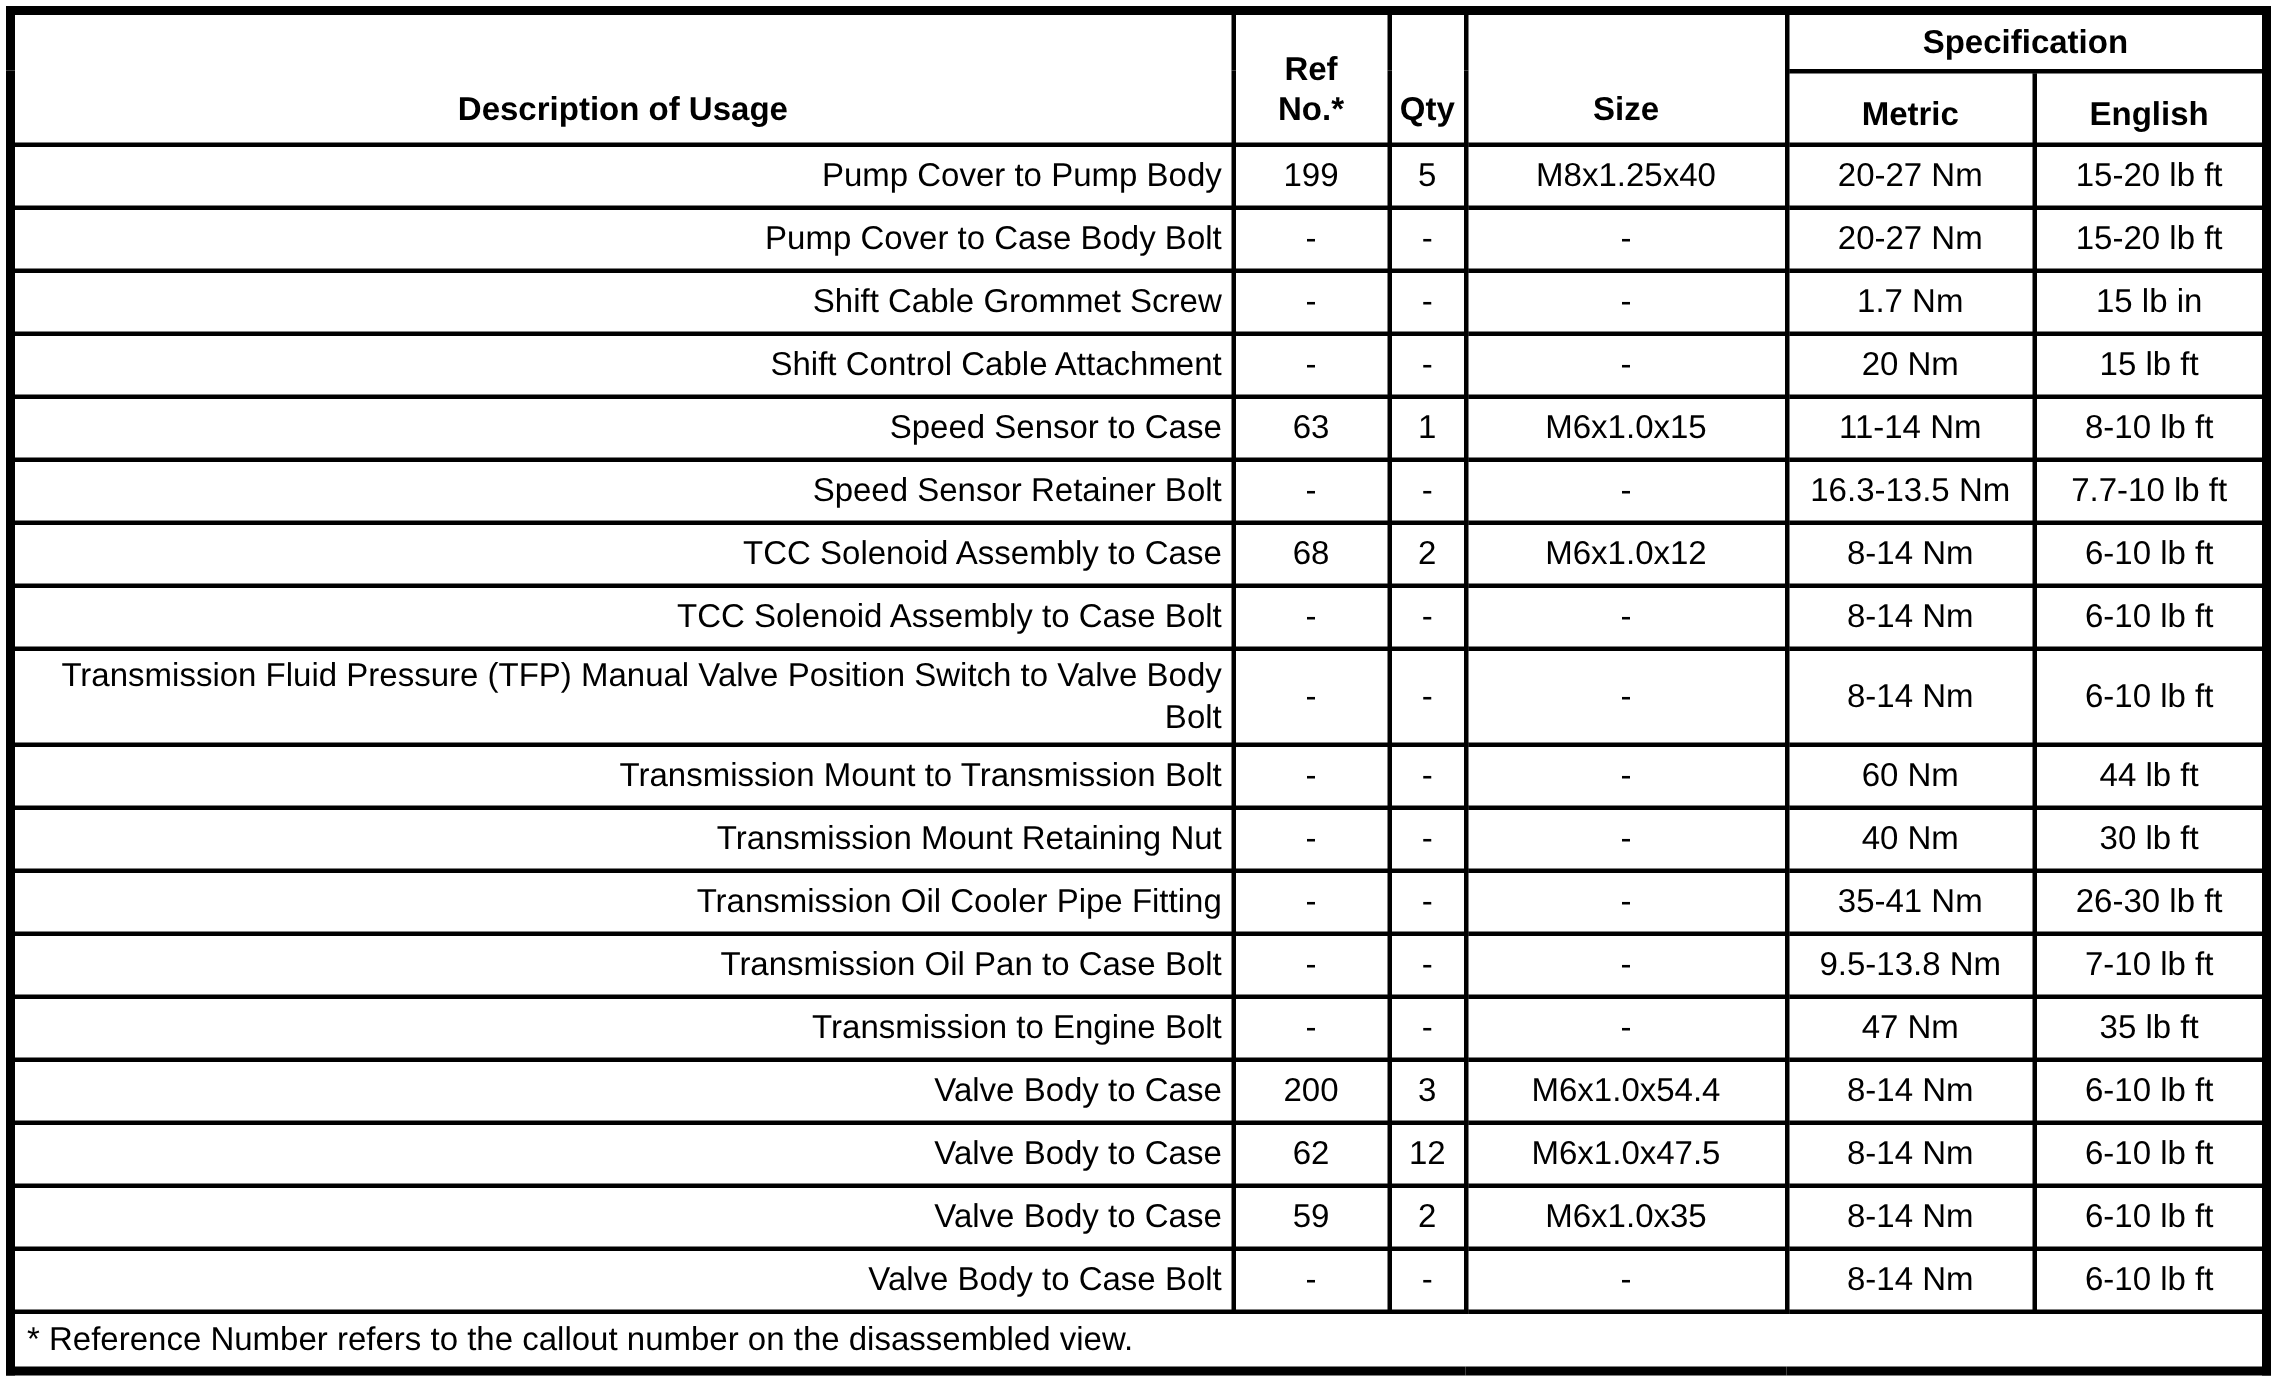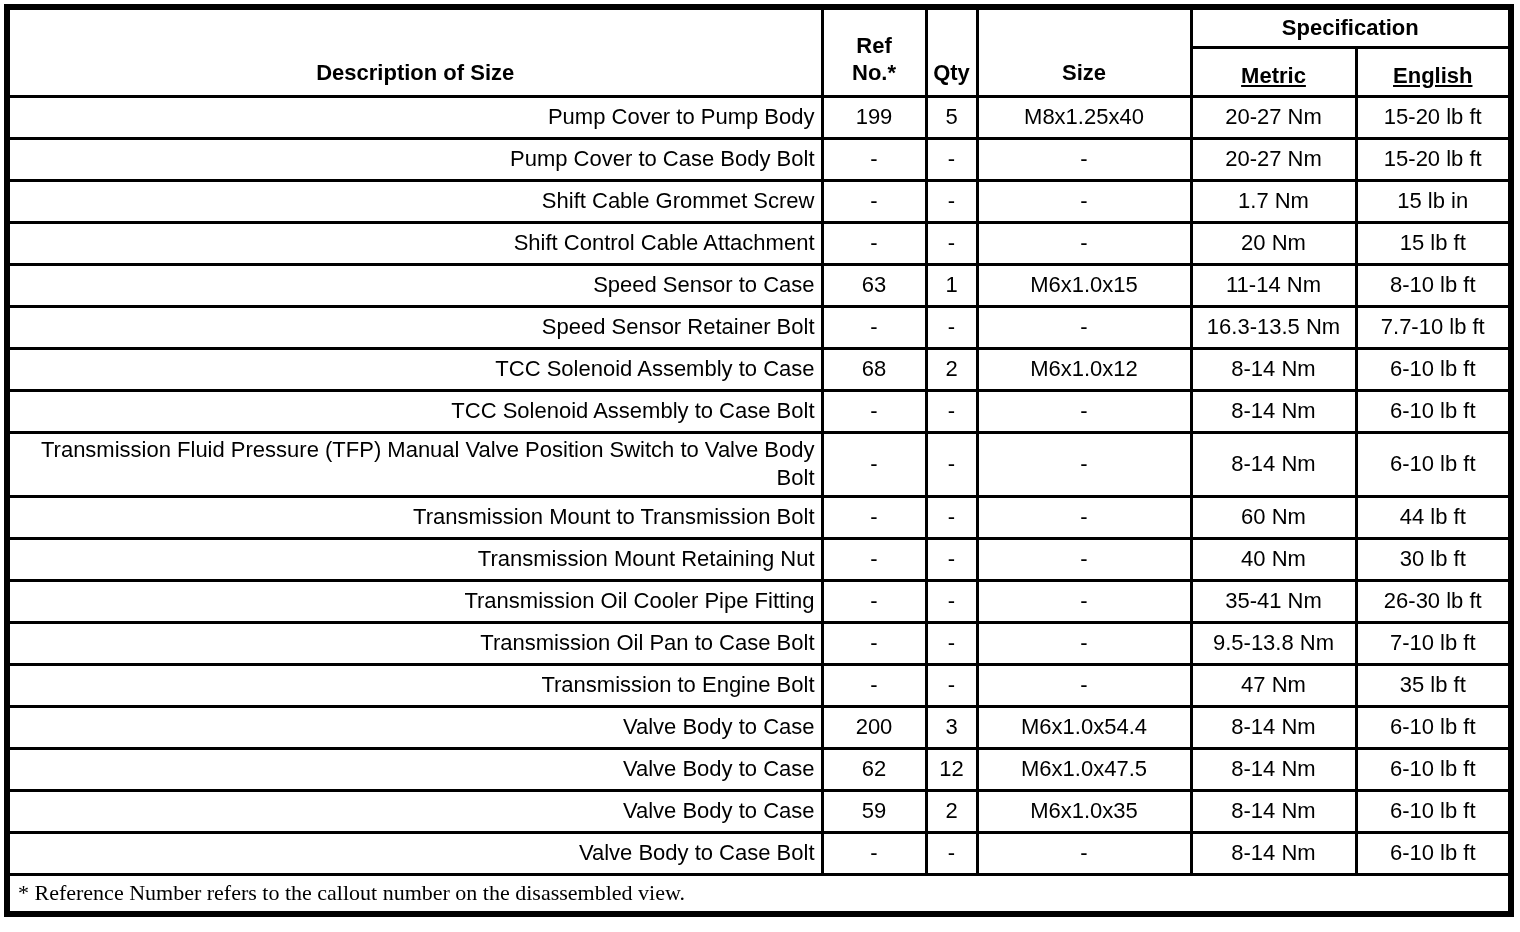--- a/index.html
+++ b/index.html
@@ -42,36 +42,35 @@
   }
   tr.hdr-top { height: 40px; }
   tr.hdr-sub { height: 44px; }
   th.h-spec {
     vertical-align: middle;
     padding: 2px 4px;
   }
   th.h-sub {
     vertical-align: middle;
     padding: 14px 4px 6px 4px;
-    text-decoration: underline;
   }
   tr.body-row { height: 42px; }
   tr.body-row td {
     vertical-align: middle;
     padding: 2px 6px;
   }
   td.desc {
     text-align: right;
     padding-left: 8px;
     line-height: 1.3;
   }
   td.ctr {
     text-align: center;
   }
-  tr.foot-row { height: 40px; font-family: Liberation Serif, serif; }
+  tr.foot-row { height: 40px; }
   td.footnote {
     text-align: left;
     vertical-align: middle;
     padding: 2px 6px 2px 8px;
   }
 </style>
 </head>
 <body>
 
 <div class="page">
@@ -79,21 +78,21 @@
     <colgroup>
       <col style="width:815px">
       <col style="width:104px">
       <col style="width:51px">
       <col style="width:214px">
       <col style="width:165px">
       <col style="width:155px">
     </colgroup>
     <thead>
       <tr class="hdr-top">
-        <th rowspan="2" class="h-bottom">Description of Size</th>
+        <th rowspan="2" class="h-bottom">Description of Usage</th>
         <th rowspan="2" class="h-bottom">
           <div>Ref</div>
           <div>No.*</div>
         </th>
         <th rowspan="2" class="h-bottom">Qty</th>
         <th rowspan="2" class="h-bottom">Size</th>
         <th colspan="2" class="h-spec">Specification</th>
       </tr>
       <tr class="hdr-sub">
         <th class="h-sub">Metric</th>

